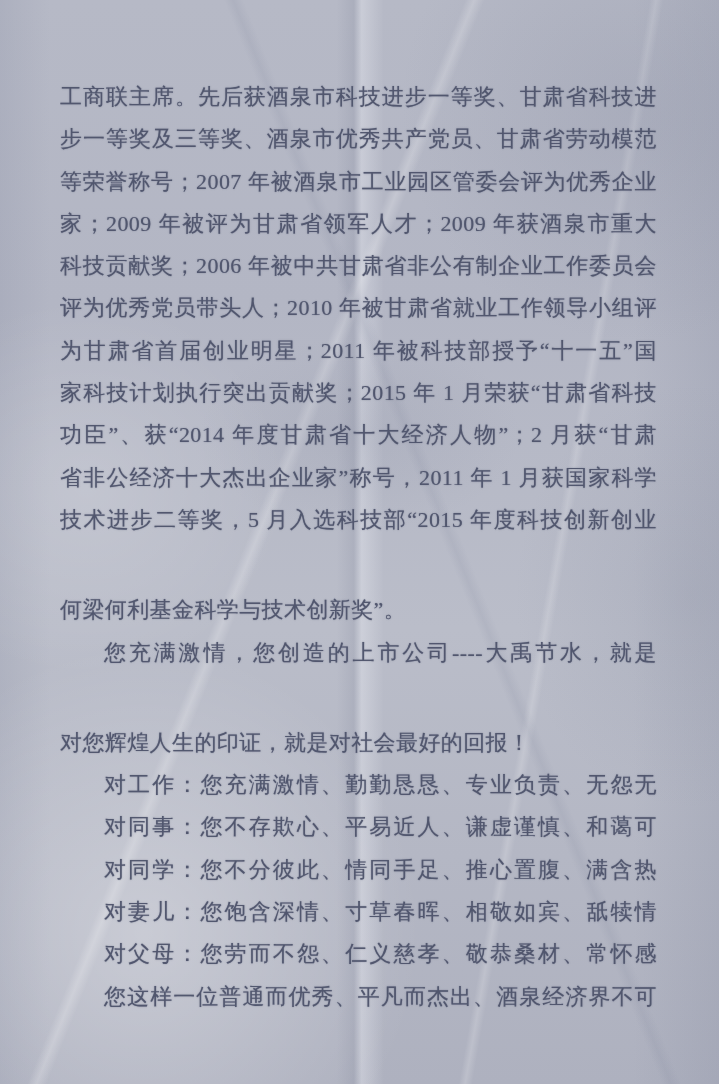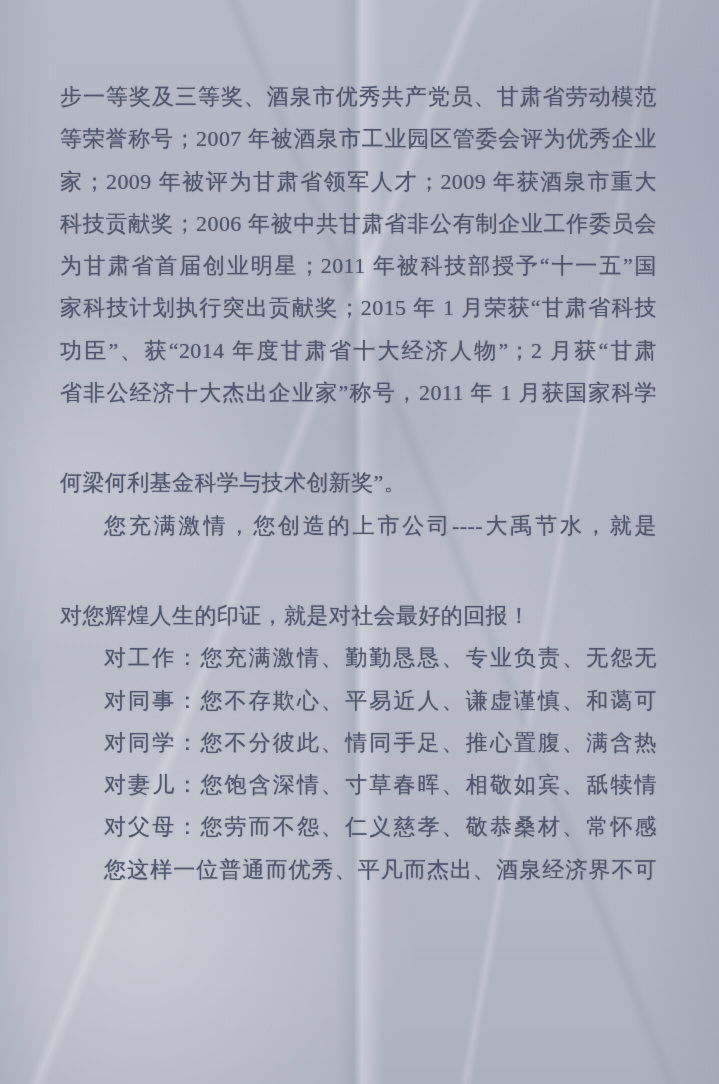--- a/index.html
+++ b/index.html
@@ -62,28 +62,31 @@
     margin-top: 48px;
   }
   .line.indent {
     text-indent: 2em;
   }
 </style>
 </head>
 <body>
 
 <div class="text-block">
+  <div class="line">工商联主席。先后获酒泉市科技进步一等奖、甘肃省科技进</div>
   <div class="line">步一等奖及三等奖、酒泉市优秀共产党员、甘肃省劳动模范</div>
   <div class="line">等荣誉称号；2007 年被酒泉市工业园区管委会评为优秀企业</div>
   <div class="line">家；2009 年被评为甘肃省领军人才；2009 年获酒泉市重大</div>
   <div class="line">科技贡献奖；2006 年被中共甘肃省非公有制企业工作委员会</div>
+  <div class="line">评为优秀党员带头人；2010 年被甘肃省就业工作领导小组评</div>
   <div class="line">为甘肃省首届创业明星；2011 年被科技部授予“十一五”国</div>
   <div class="line">家科技计划执行突出贡献奖；2015 年 1 月荣获“甘肃省科技</div>
   <div class="line">功臣”、获“2014 年度甘肃省十大经济人物”；2 月获“甘肃</div>
   <div class="line">省非公经济十大杰出企业家”称号，2011 年 1 月获国家科学</div>
+  <div class="line">技术进步二等奖，5 月入选科技部“2015 年度科技创新创业</div>
   <div class="line noend">何梁何利基金科学与技术创新奖”。</div>
   <div class="line indent">您充满激情，您创造的上市公司----大禹节水，就是</div>
   <div class="line noend">对您辉煌人生的印证，就是对社会最好的回报！</div>
   <div class="line indent">对工作：您充满激情、勤勤恳恳、专业负责、无怨无悔。</div>
   <div class="line indent">对同事：您不存欺心、平易近人、谦虚谨慎、和蔼可亲。</div>
   <div class="line indent">对同学：您不分彼此、情同手足、推心置腹、满含热情。</div>
   <div class="line indent">对妻儿：您饱含深情、寸草春晖、相敬如宾、舐犊情深。</div>
   <div class="line indent">对父母：您劳而不怨、仁义慈孝、敬恭桑材、常怀感恩。</div>
   <div class="line indent">您这样一位普通而优秀、平凡而杰出、酒泉经济界不可</div>
 </div>

